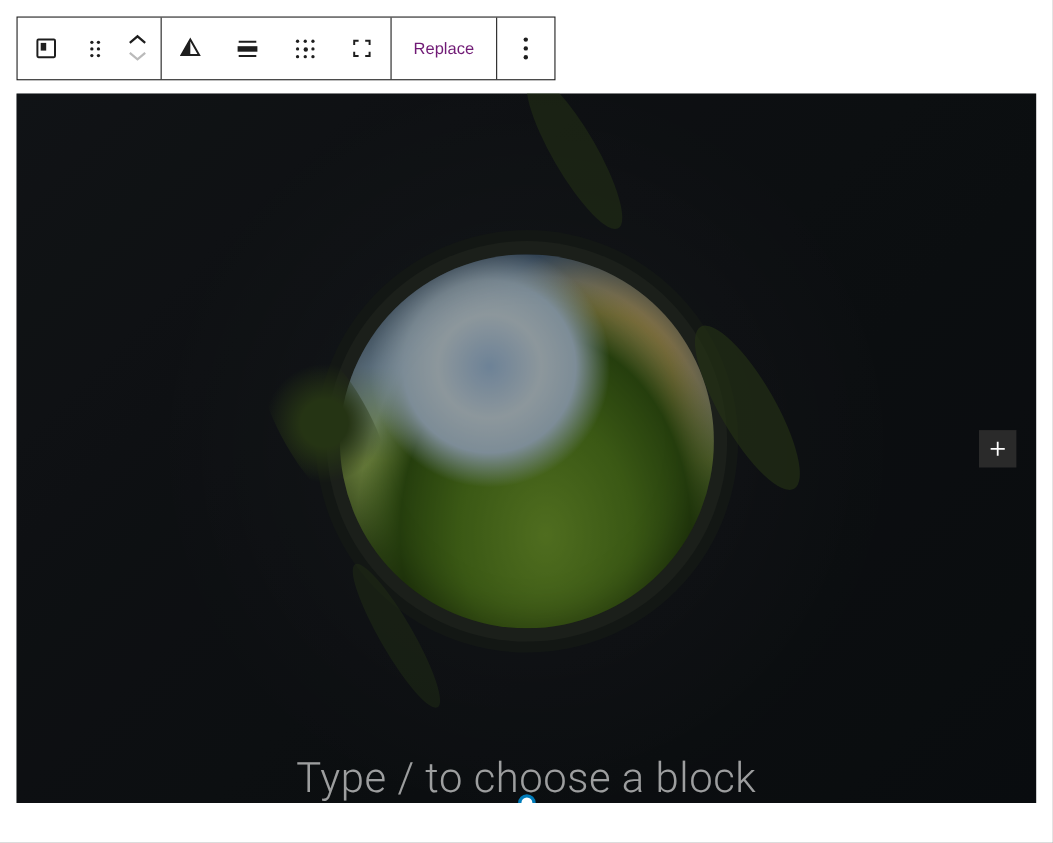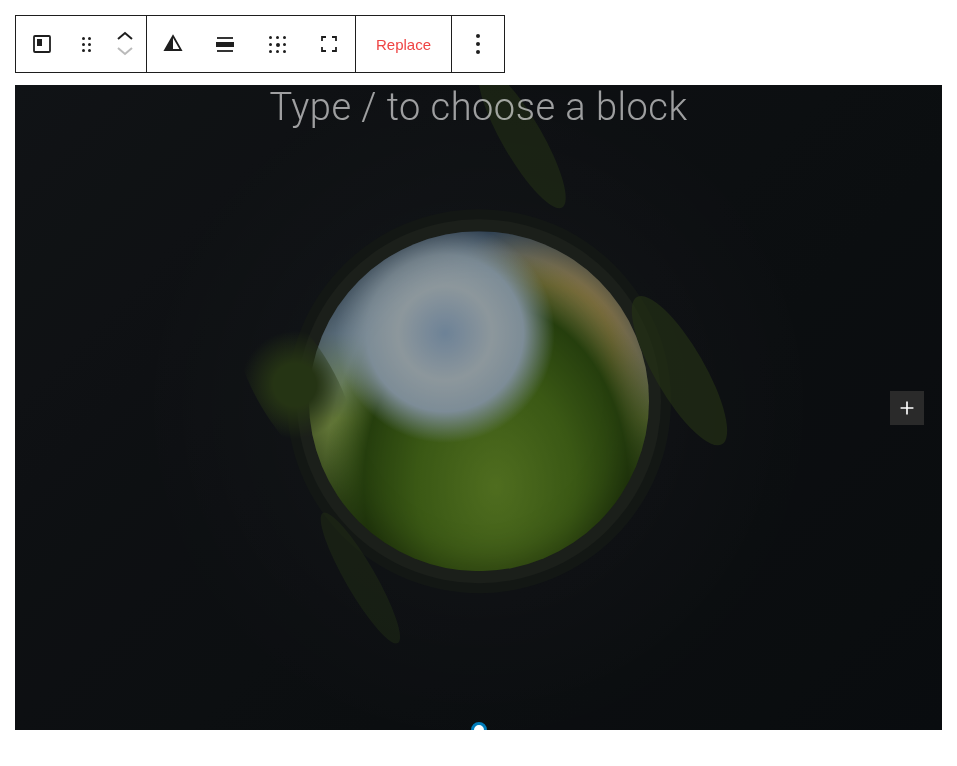--- a/index.html
+++ b/index.html
@@ -37,33 +37,33 @@
 .tb-btn-text {
   padding: 0 20px;
   height: 56px;
   display: flex;
   align-items: center;
   justify-content: center;
   background: transparent;
   border: none;
   cursor: pointer;
   font-size: 15px;
-  color: #ef4444;
+  color: #701a75;
 }
 .cover-block {
   margin-top: 12px;
   position: relative;
   width: 927px;
   height: 645px;
   background:
     radial-gradient(circle at 50% 50%, rgba(255,255,255,0.05), transparent 60%),
     radial-gradient(ellipse 180px 180px at 50% 48%, rgba(160,200,255,0.25) 0%, rgba(120,180,100,0.2) 40%, transparent 70%),
     linear-gradient(135deg, #1a1e22 0%, #14181c 40%, #0f1317 100%);
   display: flex;
-  align-items: flex-start;
+  align-items: flex-end;
   justify-content: center;
   overflow: hidden;
 }
 .portal-frame {
   position: absolute;
   top: 50%; left: 50%;
   transform: translate(-50%, -52%);
   width: 340px; height: 340px;
   border-radius: 50%;
   background:

